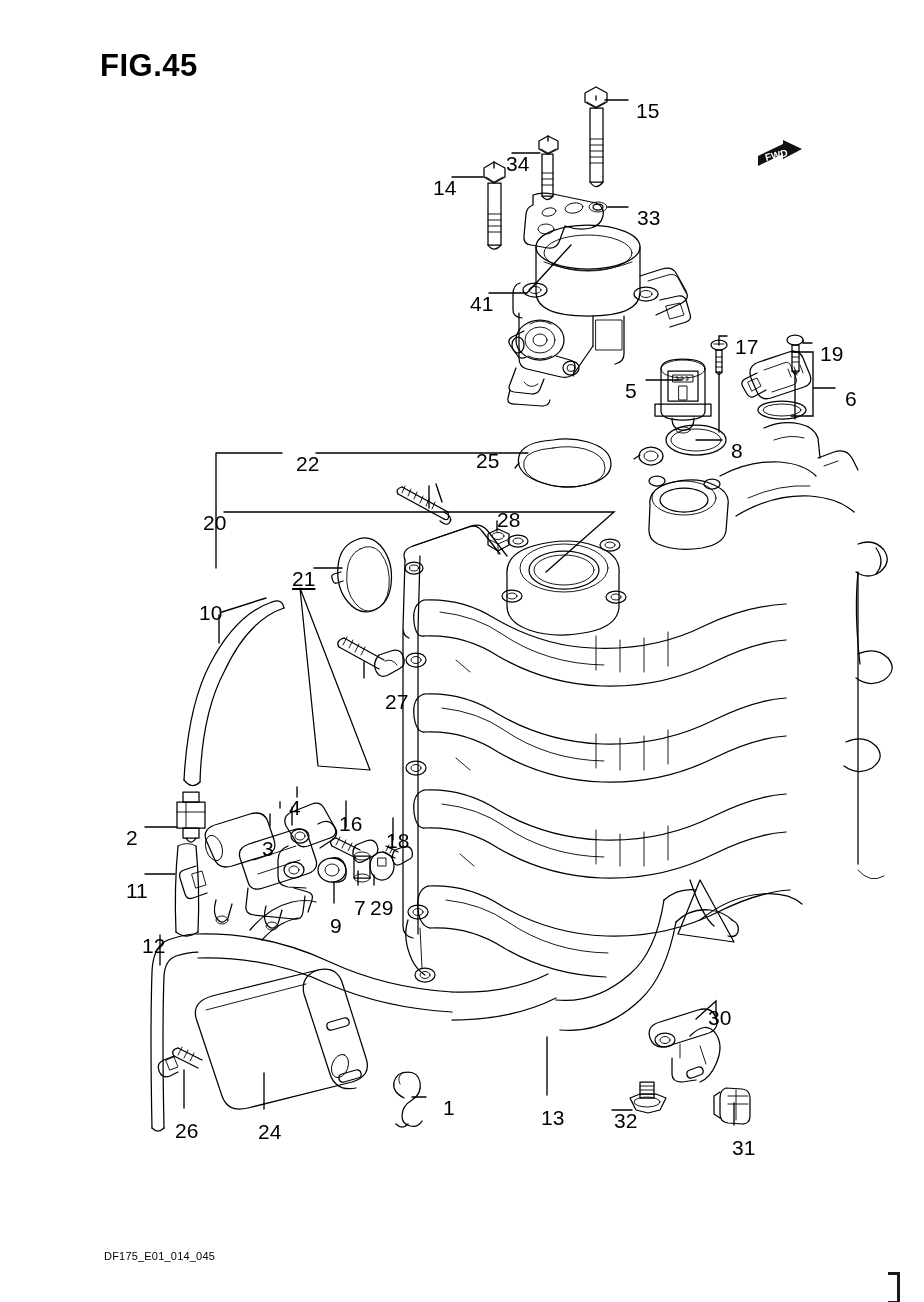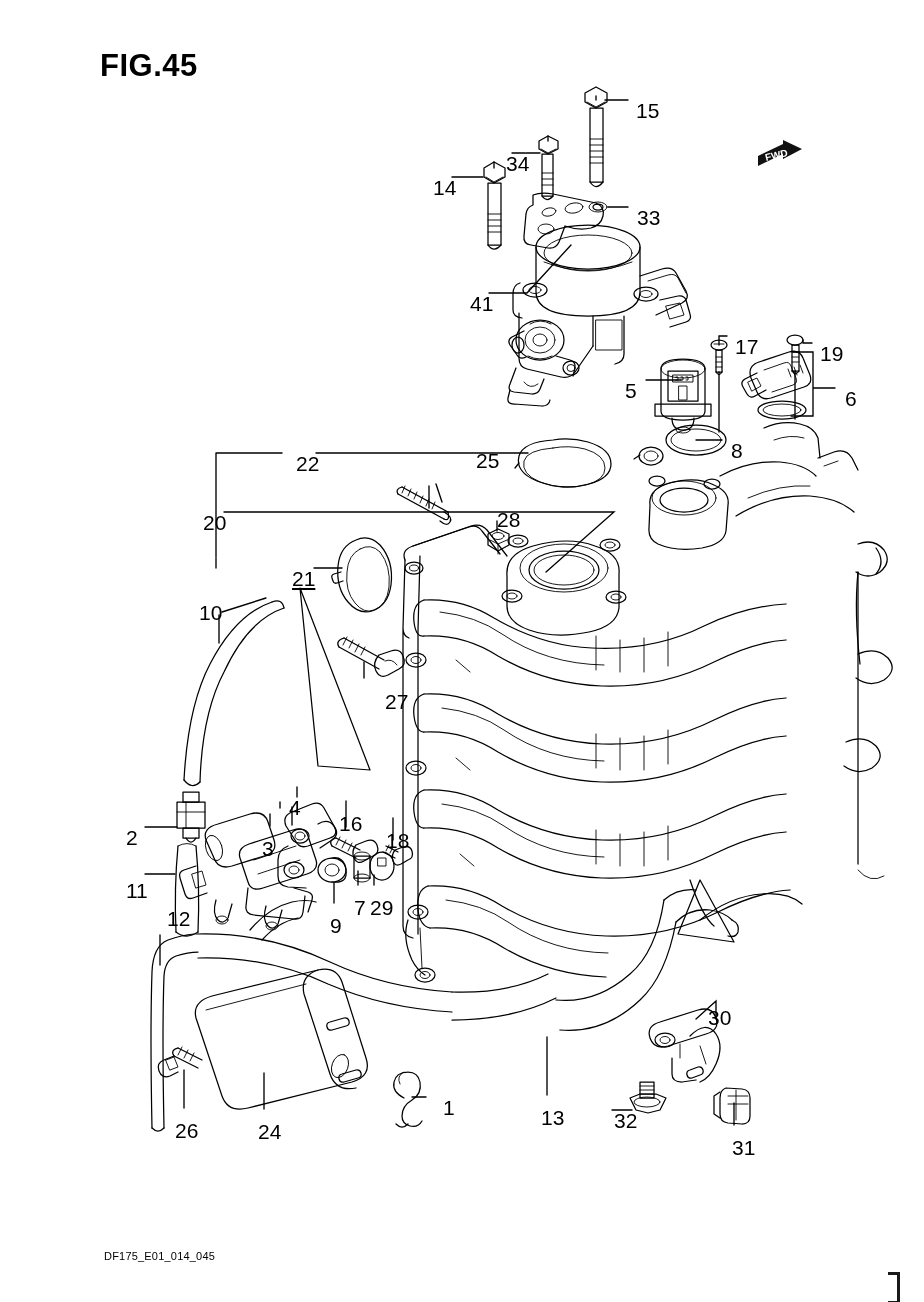--- a/index.html
+++ b/index.html
@@ -449,21 +449,21 @@
       <div class="callout" style="left: 126px; top: 827px;">2</div>
       <div class="callout" style="left: 262px; top: 838px;">3</div>
       <div class="callout" style="left: 289px; top: 797px;">4</div>
       <div class="callout" style="left: 625px; top: 380px;">5</div>
       <div class="callout" style="left: 845px; top: 388px;">6</div>
       <div class="callout" style="left: 354px; top: 897px;">7</div>
       <div class="callout" style="left: 731px; top: 440px;">8</div>
       <div class="callout" style="left: 330px; top: 915px;">9</div>
       <div class="callout" style="left: 199px; top: 602px;">10</div>
       <div class="callout" style="left: 126px; top: 874px; margin-top: 6px;">11</div>
-      <div class="callout" style="left: 142px; top: 908px; margin-left: 25px;">12</div>
+      <div class="callout" style="left: 142px; top: 935px;">12</div>
       <div class="callout" style="left: 541px; top: 1107px;">13</div>
       <div class="callout" style="left: 433px; top: 177px;">14</div>
       <div class="callout" style="left: 636px; top: 100px;">15</div>
       <div class="callout" style="left: 339px; top: 813px;">16</div>
       <div class="callout" style="left: 735px; top: 336px;">17</div>
       <div class="callout" style="left: 386px; top: 830px;">18</div>
       <div class="callout" style="left: 820px; top: 343px;">19</div>
       <div class="callout" style="left: 203px; top: 512px;">20</div>
       <div class="callout" style="left: 292px; top: 568px; text-decoration: underline;">21</div>
       <div class="callout" style="left: 296px; top: 453px;">22</div>

